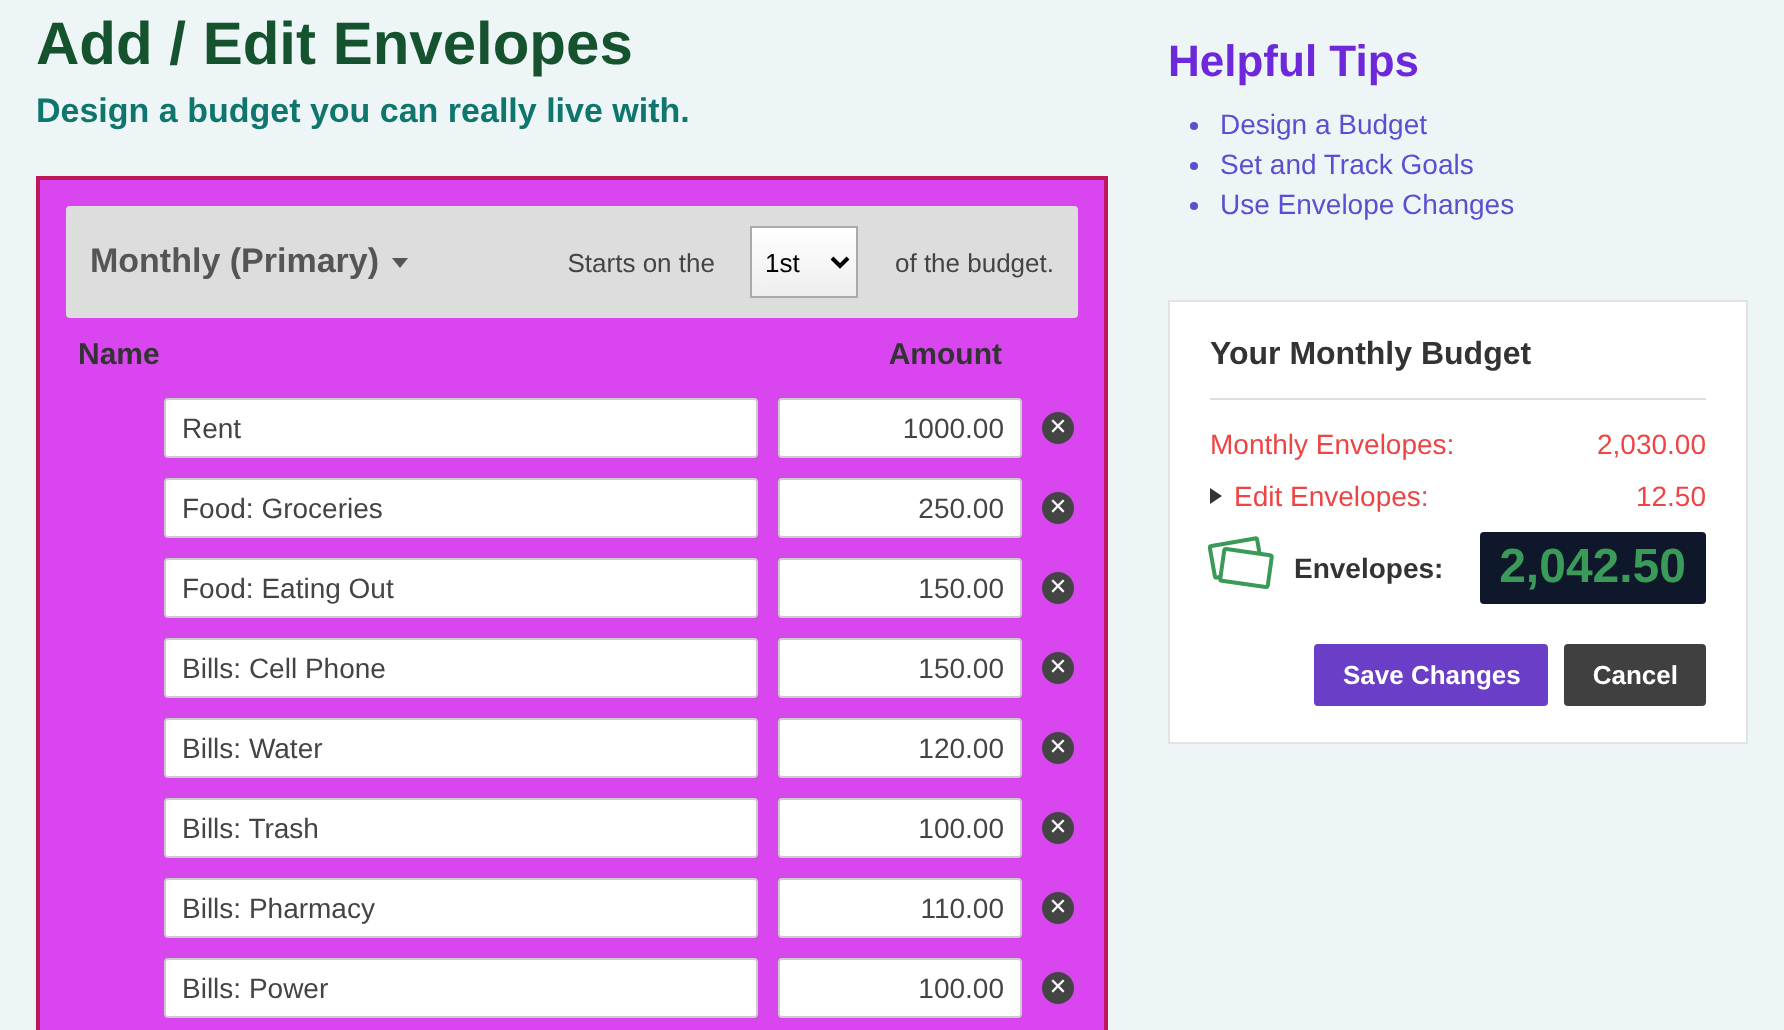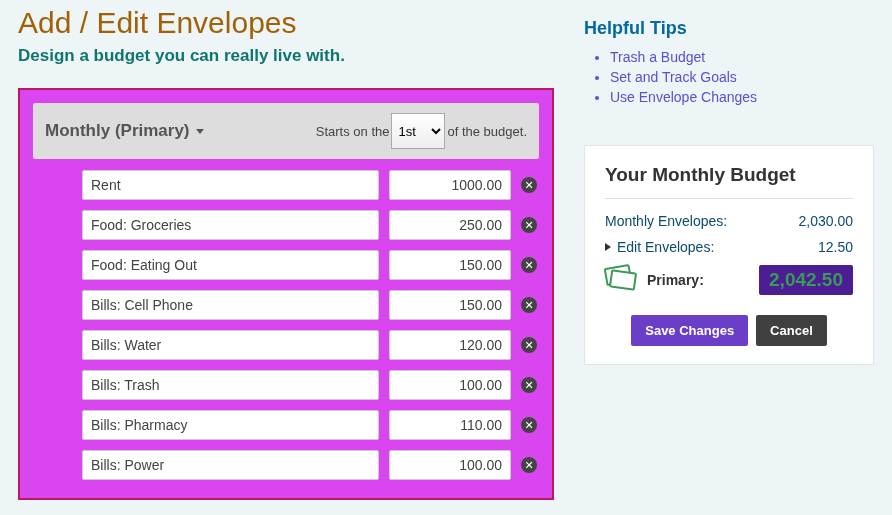--- a/index.html
+++ b/index.html
@@ -13,22 +13,22 @@
     }
     .container {
       display: flex;
       padding: 0 18px;
     }
     .main {
       flex: 1;
       padding-right: 30px;
     }
     h1.title {
-      color: #a16207;
-      font-weight: 400;
+      color: #14532d;
+      font-weight: 700;
       font-size: 30px;
       margin-top: 6px;
       margin-bottom: 6px;
     }
     .subtitle {
       color: #0f766e;
       font-size: 17px;
       font-weight: 600;
       margin-bottom: 22px;
     }
@@ -58,21 +58,21 @@
       width: 0; height: 0;
       border-left: 4px solid transparent;
       border-right: 4px solid transparent;
       border-top: 5px solid #555;
     }
     .starts {
       font-size: 13px;
       color: #444;
       display: flex;
       align-items: center;
-      gap: 2px;
+      gap: 18px;
       justify-content: flex-end;
     }
     select.day-select {
       border: 1px solid #aaa;
       background: linear-gradient(#fff,#eee);
       font-size: 13px;
       padding: 2px 2px;
       width: 54px;
       height: 36px;
     }
@@ -122,53 +122,53 @@
       text-align: center;
       cursor: pointer;
       flex-shrink: 0;
     }
     
     .side {
       width: 290px;
       padding-top: 18px;
     }
     .tips h2 {
-      font-size: 18px;
-      font-weight: 700;
-      color: #0369a1;
+      font-size: 22px;
+      font-weight: 700;
+      color: #6d28d9;
       margin-bottom: 10px;
     }
     .tips ul {
       list-style: disc;
       padding-left: 26px;
       color: #5a4fcf;
     }
     .tips li {
       margin-bottom: 4px;
       font-size: 14px;
     }
     .tips a { color: #5a4fcf; text-decoration: none; }
     .budget-box {
       background: #fff;
       border: 1px solid #e3e3e3;
       margin-top: 40px;
       padding: 18px 20px;
     }
     .budget-box h2 {
-      font-size: 19px;
+      font-size: 16px;
       font-weight: 700;
       margin-bottom: 12px;
       color: #333;
     }
     .hr { border-top: 1px solid #ddd; margin-bottom: 14px; }
     .budget-line {
       display: flex;
       justify-content: space-between;
       font-size: 14px;
-      color: #0c4a6e;
+      color: #ef4444;
       margin-bottom: 10px;
       align-items: center;
     }
     .budget-line .left { display: flex; align-items: center; gap: 6px; }
     .tri-right {
       width: 0; height: 0;
       border-top: 4px solid transparent;
       border-bottom: 4px solid transparent;
       border-left: 6px solid #333;
     }
@@ -191,30 +191,30 @@
       border-radius: 2px;
     }
     .money-icon .bill.back { top: 0; left: 0; transform: rotate(-10deg); }
     .money-icon .bill.front { top: 5px; left: 5px; transform: rotate(8deg); }
     .budget-total .label {
       font-weight: 700;
       font-size: 14px;
       flex: 1;
     }
     .budget-total .amount {
-      background: #4c1d95;
+      background: #0f172a;
       color: #3a9a58;
       font-weight: 700;
-      font-size: 19px;
+      font-size: 24px;
       padding: 4px 10px;
       border-radius: 2px;
     }
     .actions {
       display: flex;
-      justify-content: center;
+      justify-content: flex-end;
       gap: 8px;
     }
     .btn {
       border: none;
       color: #fff;
       font-size: 13px;
       font-weight: 600;
       padding: 8px 14px;
       border-radius: 2px;
       cursor: pointer;
@@ -238,20 +238,24 @@
         </div>
         <div class="starts">
           <span>Starts on the</span>
           <select class="day-select">
             <option>1st</option>
           </select>
           <span>of the budget.</span>
         </div>
       </div>
 
+      <div class="cols">
+        <div class="name-col">Name</div>
+        <div class="amt-col">Amount</div>
+      </div>
 
       <div id="rows">
           <div class="row">
             <input class="name-input" value="Rent" style="">
             <input class="amt-input" value="1000.00" style="">
             <div class="del-btn">✕</div>
           </div>
           <div class="row">
             <input class="name-input" value="Food: Groceries" style="">
             <input class="amt-input" value="250.00" style="">
@@ -288,21 +292,21 @@
             <div class="del-btn">✕</div>
           </div>
         </div>
     </div>
   </div>
 
   <div class="side">
     <div class="tips">
       <h2>Helpful Tips</h2>
       <ul id="tips-list">
-          <li><a href="#">Trash a Budget</a></li>
+          <li><a href="#">Design a Budget</a></li>
           <li><a href="#">Set and Track Goals</a></li>
           <li><a href="#">Use Envelope Changes</a></li>
         </ul>
     </div>
 
     <div class="budget-box">
       <h2>Your Monthly Budget</h2>
       <div class="hr"></div>
 
       <div class="budget-line">
@@ -318,21 +322,21 @@
           <span>Edit Envelopes:</span>
         </div>
         <div>12.50</div>
       </div>
 
       <div class="budget-total">
         <div class="money-icon">
           <div class="bill back"></div>
           <div class="bill front"></div>
         </div>
-        <div class="label">Primary:</div>
+        <div class="label">Envelopes:</div>
         <div class="amount">2,042.50</div>
       </div>
 
       <div class="actions">
         <button class="btn btn-primary">Save Changes</button>
         <button class="btn btn-secondary">Cancel</button>
       </div>
     </div>
   </div>
 </div>

